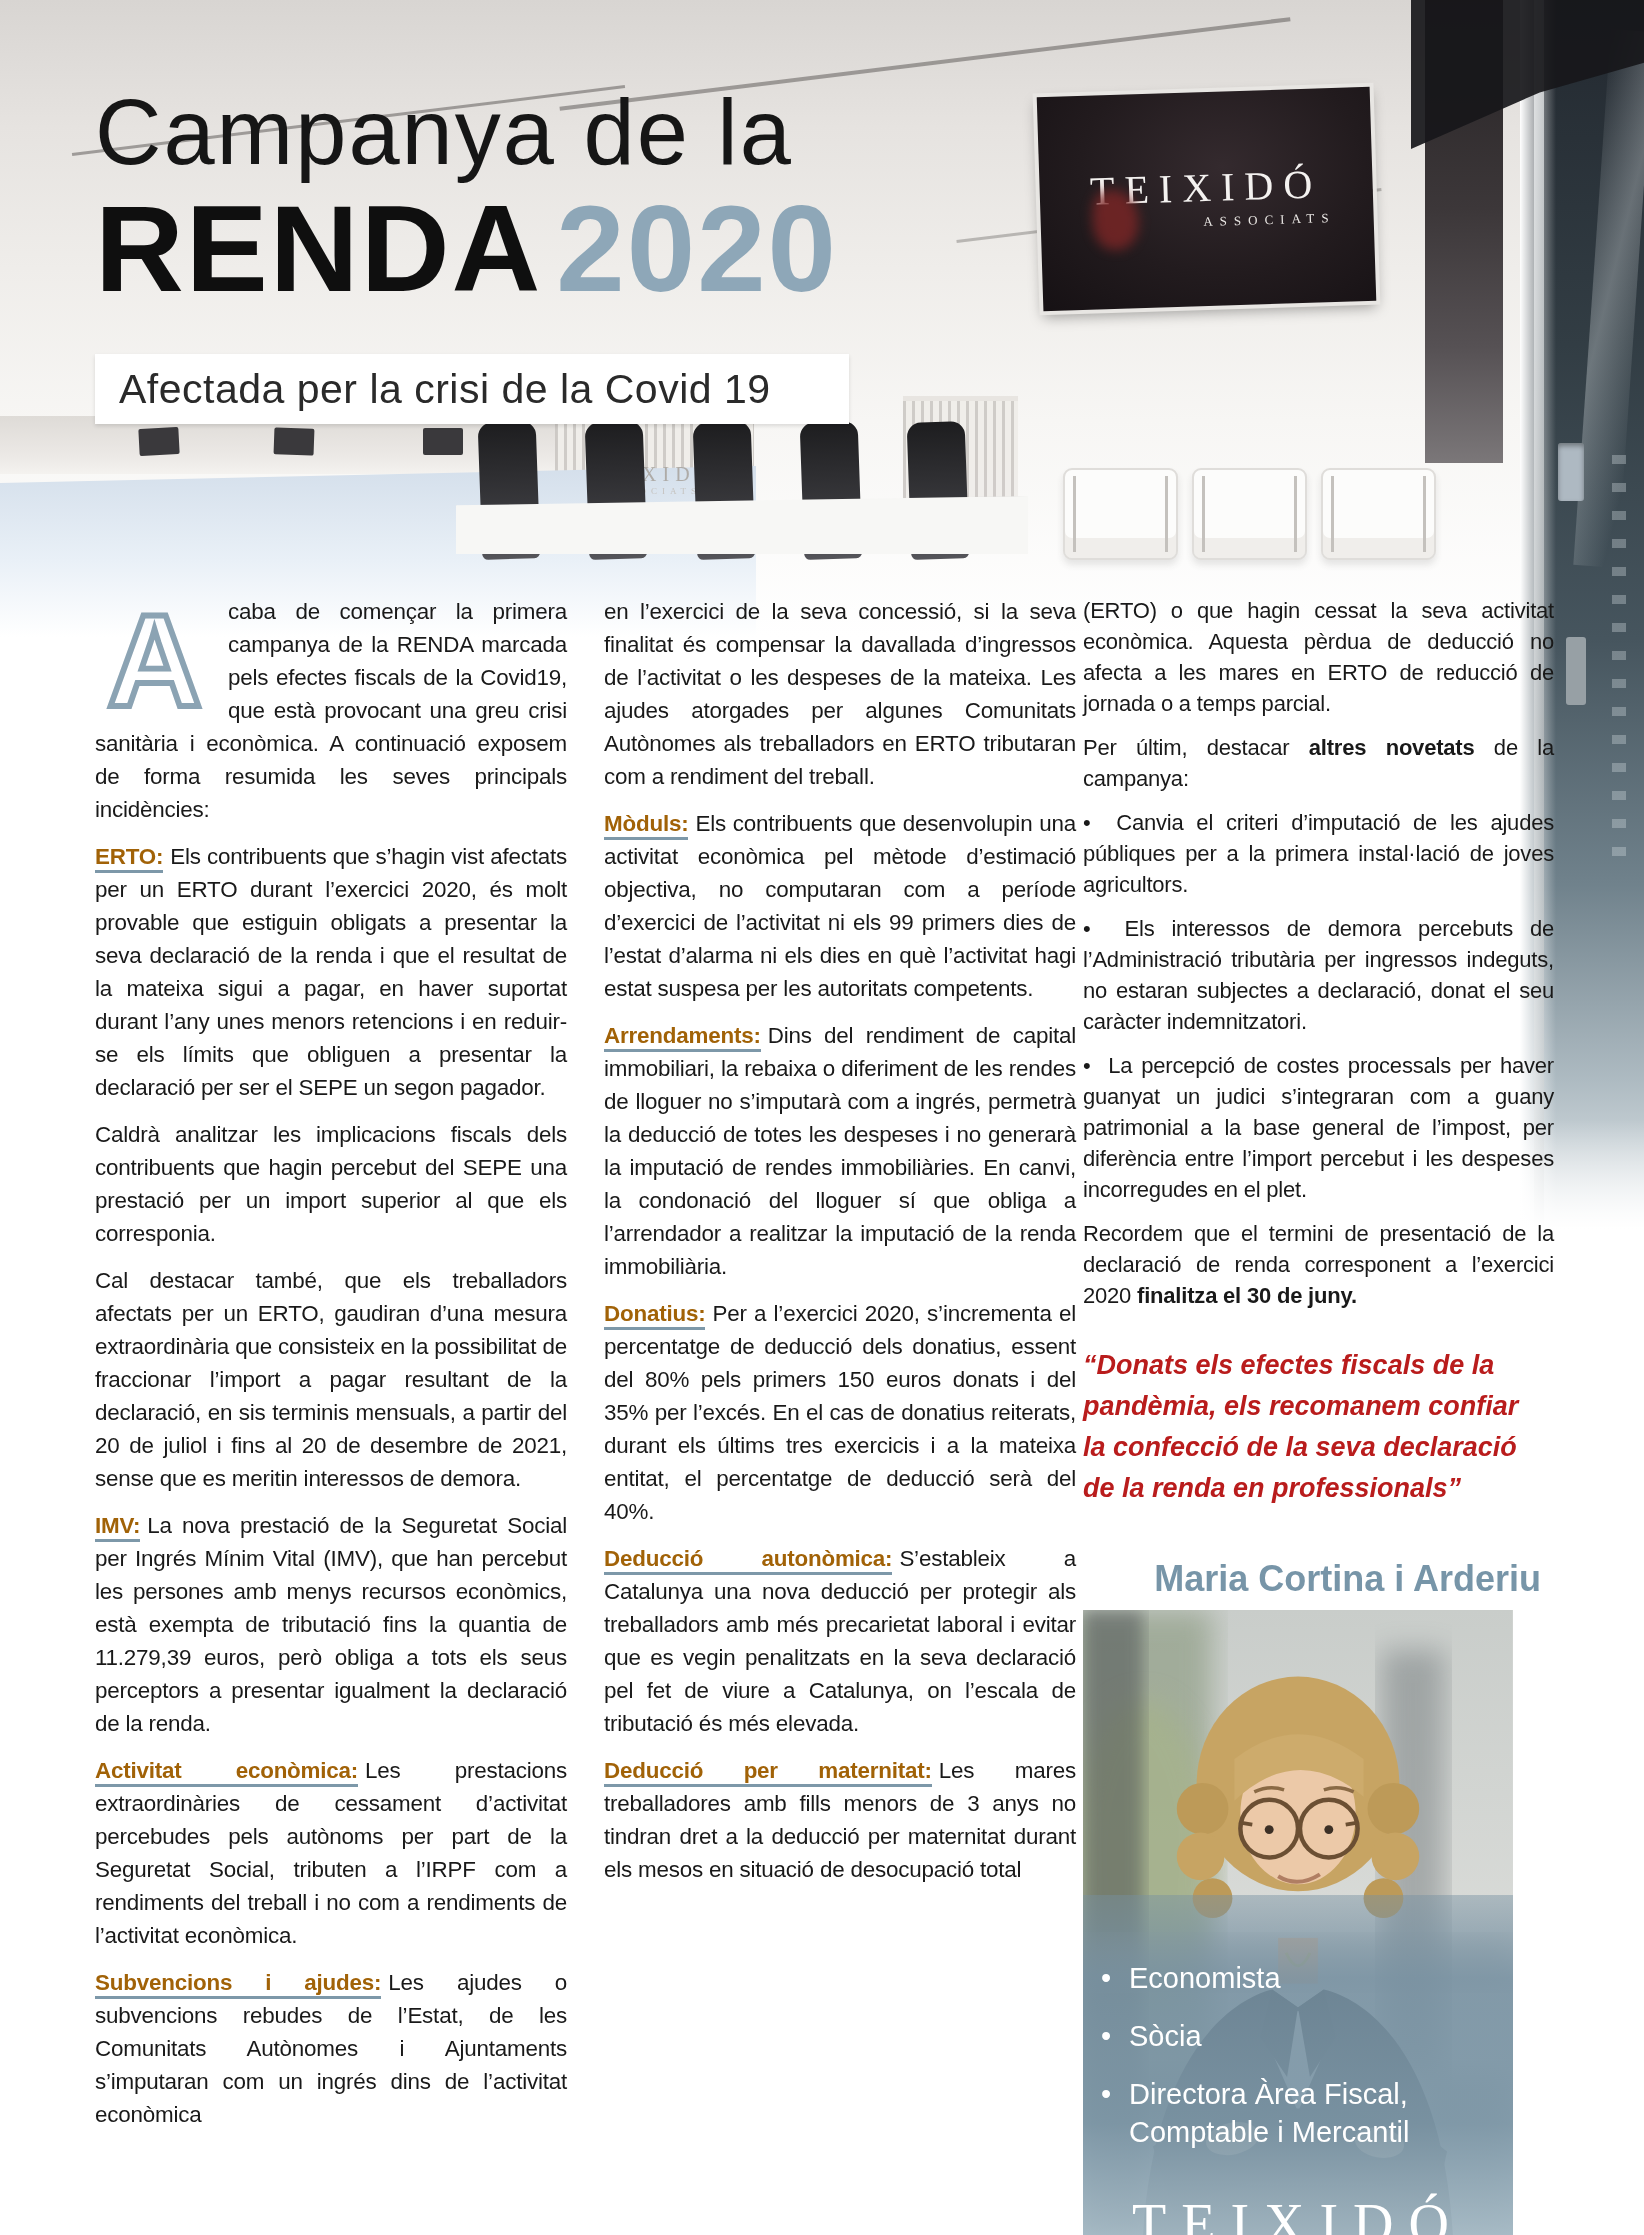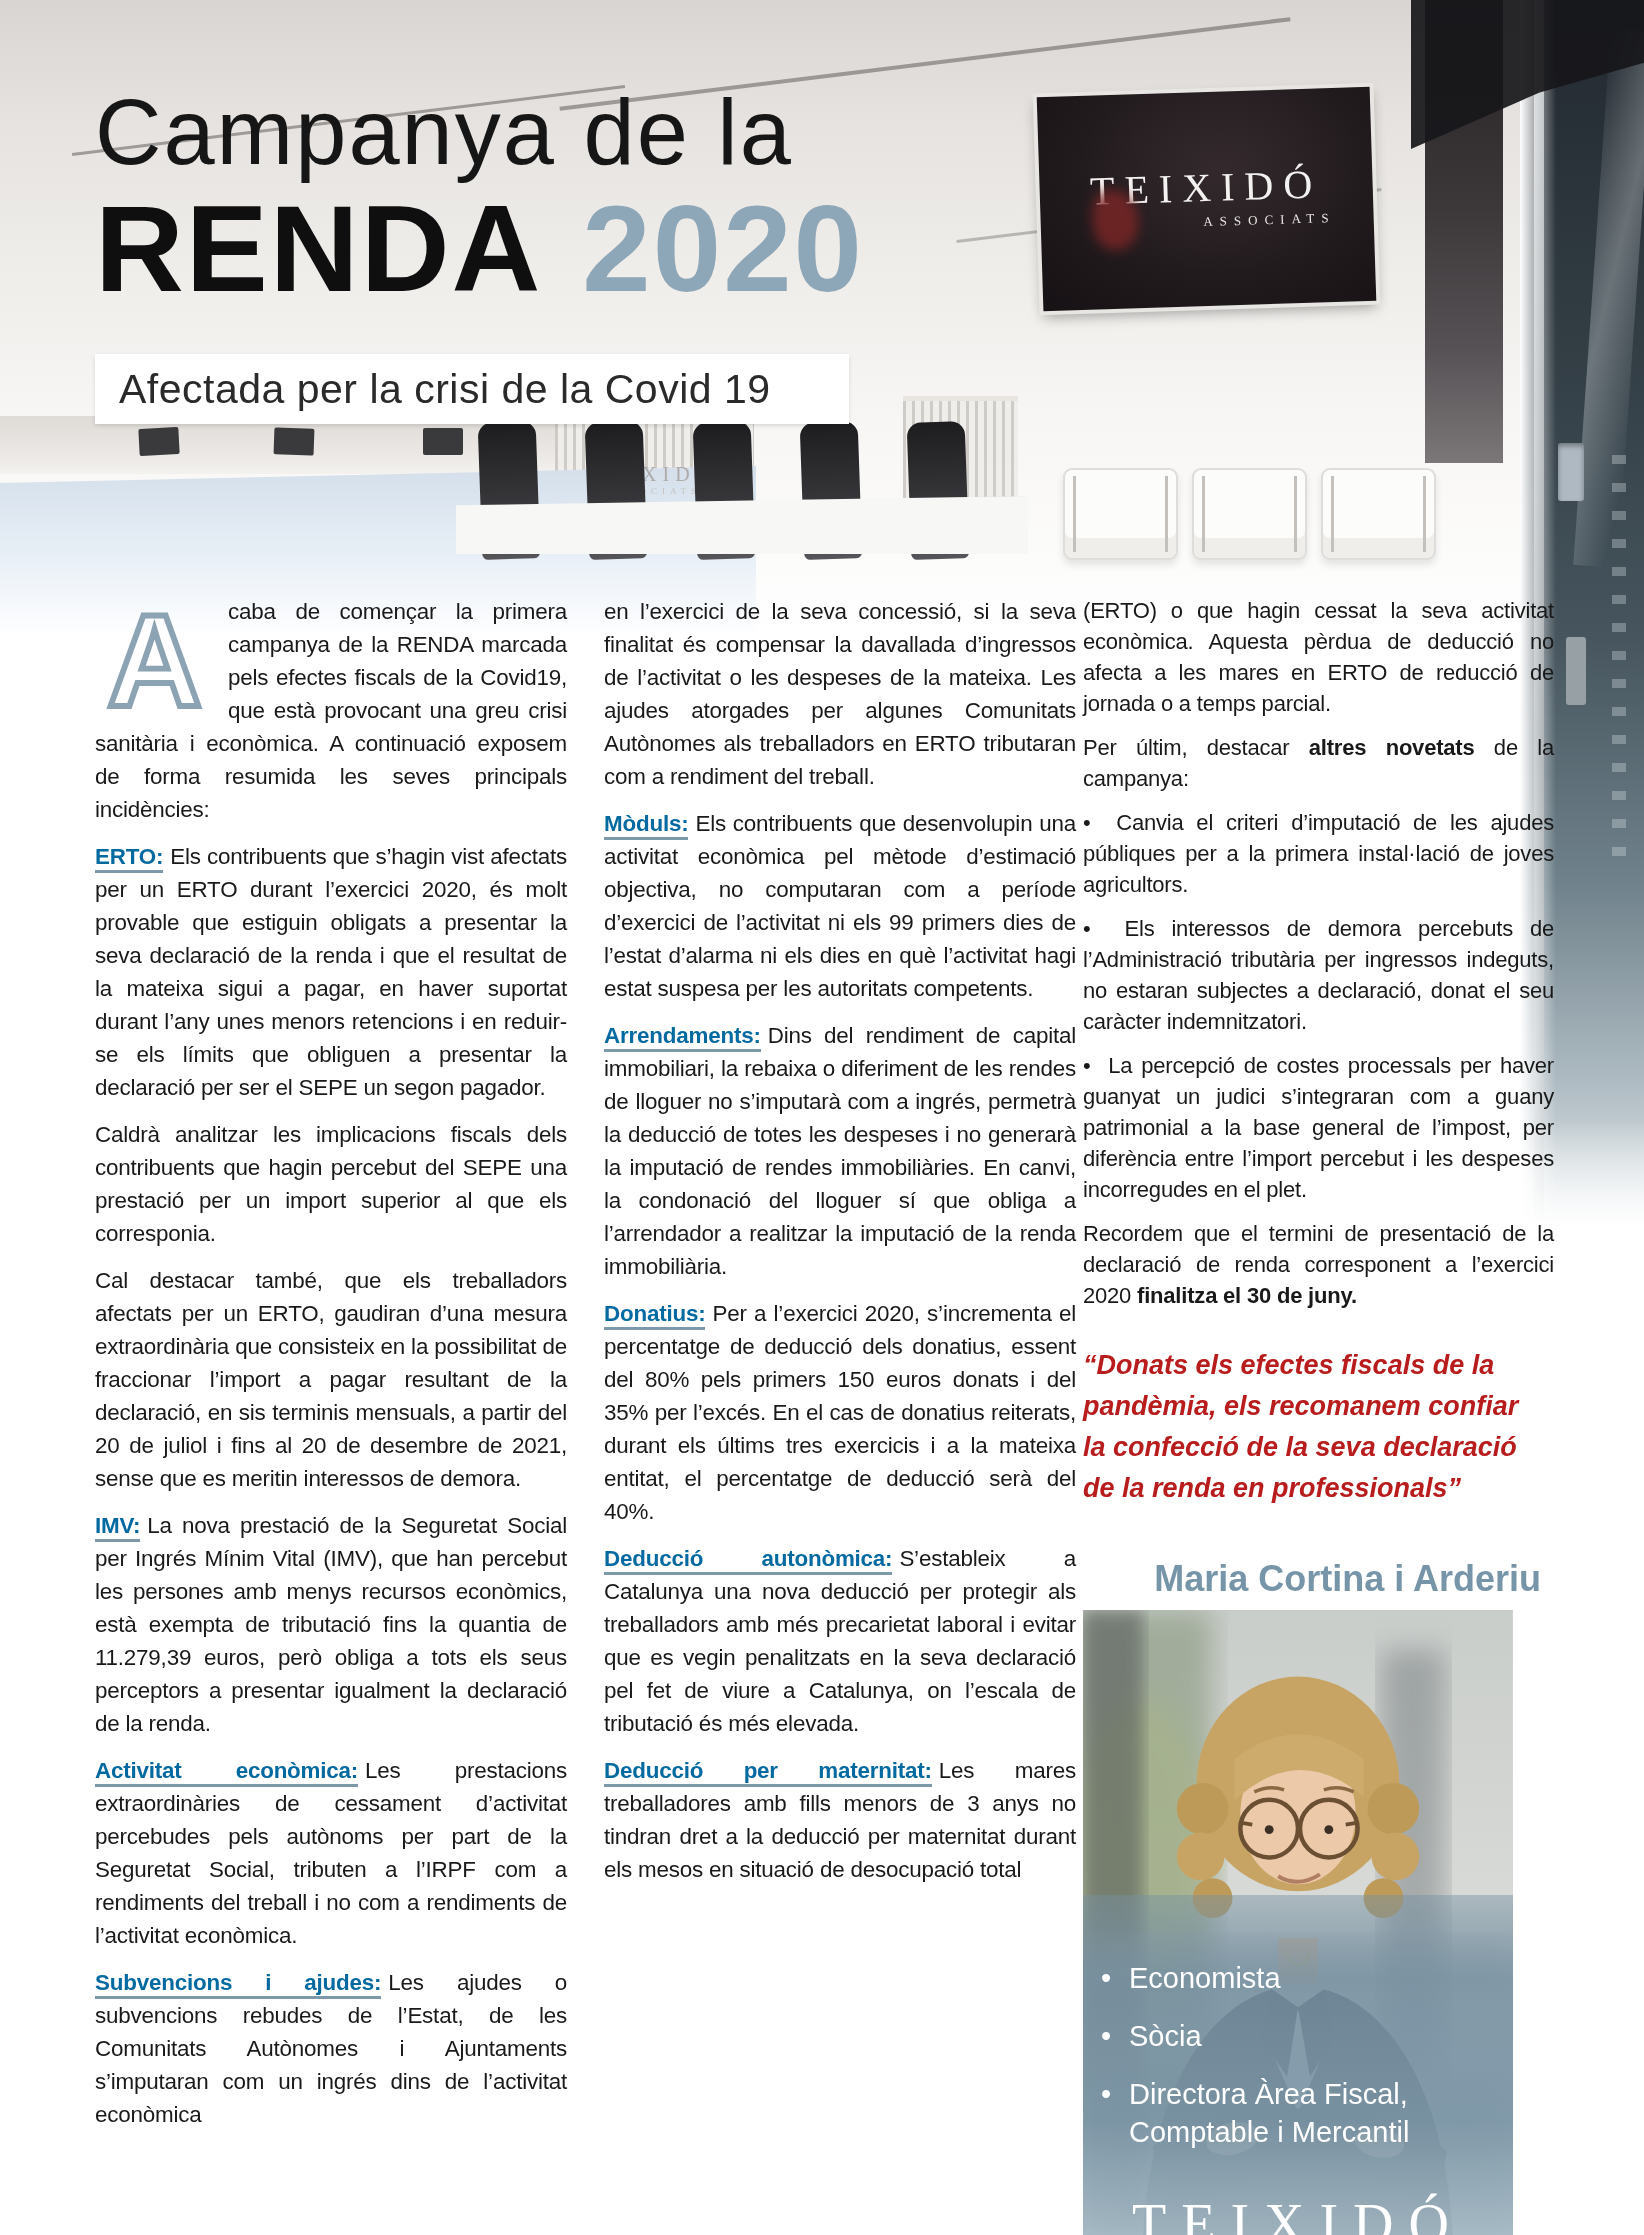--- a/index.html
+++ b/index.html
@@ -64,32 +64,32 @@
   .right-strip .fade-bottom{position:absolute;left:0;bottom:0;width:100%;height:109px;
         background:linear-gradient(180deg,rgba(255,255,255,0),#ffffff);}
   .soffit{position:absolute;left:1411px;top:0;width:234px;height:149px;background:#17171a;
         clip-path:polygon(0 0,100% 0,100% 42%,55% 62%,0 100%);opacity:.92;}
 
   
   .title-block{position:absolute;left:95px;top:84px;}
   .title-l1{font-size:92px;font-weight:400;letter-spacing:2px;color:#161616;line-height:1.05;}
   .title-l2{margin-top:6px;line-height:1;}
   .title-renda{font-size:123px;font-weight:700;letter-spacing:2px;color:#0f0f0f;}
-  .title-year{font-size:123px;font-weight:700;letter-spacing:2px;margin-left:40px;}
+  .title-year{font-size:123px;font-weight:700;letter-spacing:2px;margin-left:14px;}
   .subtitle-bar{position:absolute;left:95px;top:354px;width:754px;height:70px;background:#ffffff;
         display:flex;align-items:center;padding-left:24px;box-sizing:border-box;
         box-shadow:0 2px 4px rgba(0,0,0,.12);}
   .subtitle-bar span{font-size:41px;color:#2a2a2a;letter-spacing:0.5px;}
 
   
   .col{position:absolute;top:595px;width:472px;}
   .col.c1{left:95px;}  .col.c2{left:604px;}  .col.c3{left:1083px;width:471px;}
   .col p{margin:0 0 14px;font-size:22.4px;line-height:33px;text-align:justify;letter-spacing:-0.2px;}
   .col.c3 p{font-size:22px;line-height:31px;margin-bottom:13px;}
-  .head{color:#0369a1;font-weight:700;border-bottom:3px solid #7d98a9;padding-bottom:1px;margin-right:7px;}
+  .head{color:#a16207;font-weight:700;border-bottom:3px solid #7d98a9;padding-bottom:1px;margin-right:7px;}
   .col p strong{font-weight:700;}
   p.bullet::before{content:"\2022\00a0\00a0";}
   .dropcap{float:left;width:119px;height:117px;margin:8px 14px 2px 0;}
 
   
   .quoteblock{position:absolute;left:1083px;top:1345px;width:458px;
         font-size:27px;line-height:41px;font-weight:700;font-style:italic;color:#b91c1c;}
   .authorname{position:absolute;left:1083px;top:1558px;width:458px;
         font-size:36px;font-weight:700;color:#7795a8;text-align:right;}
 

